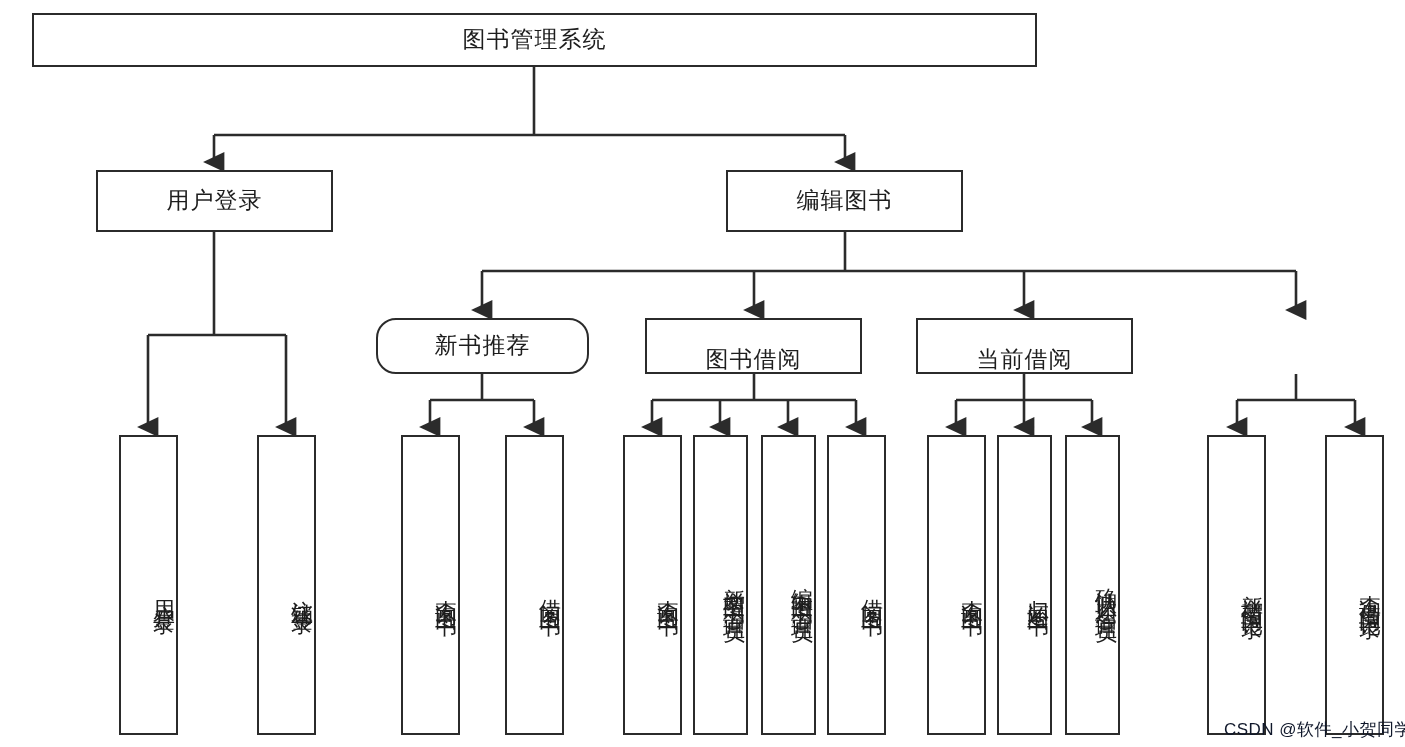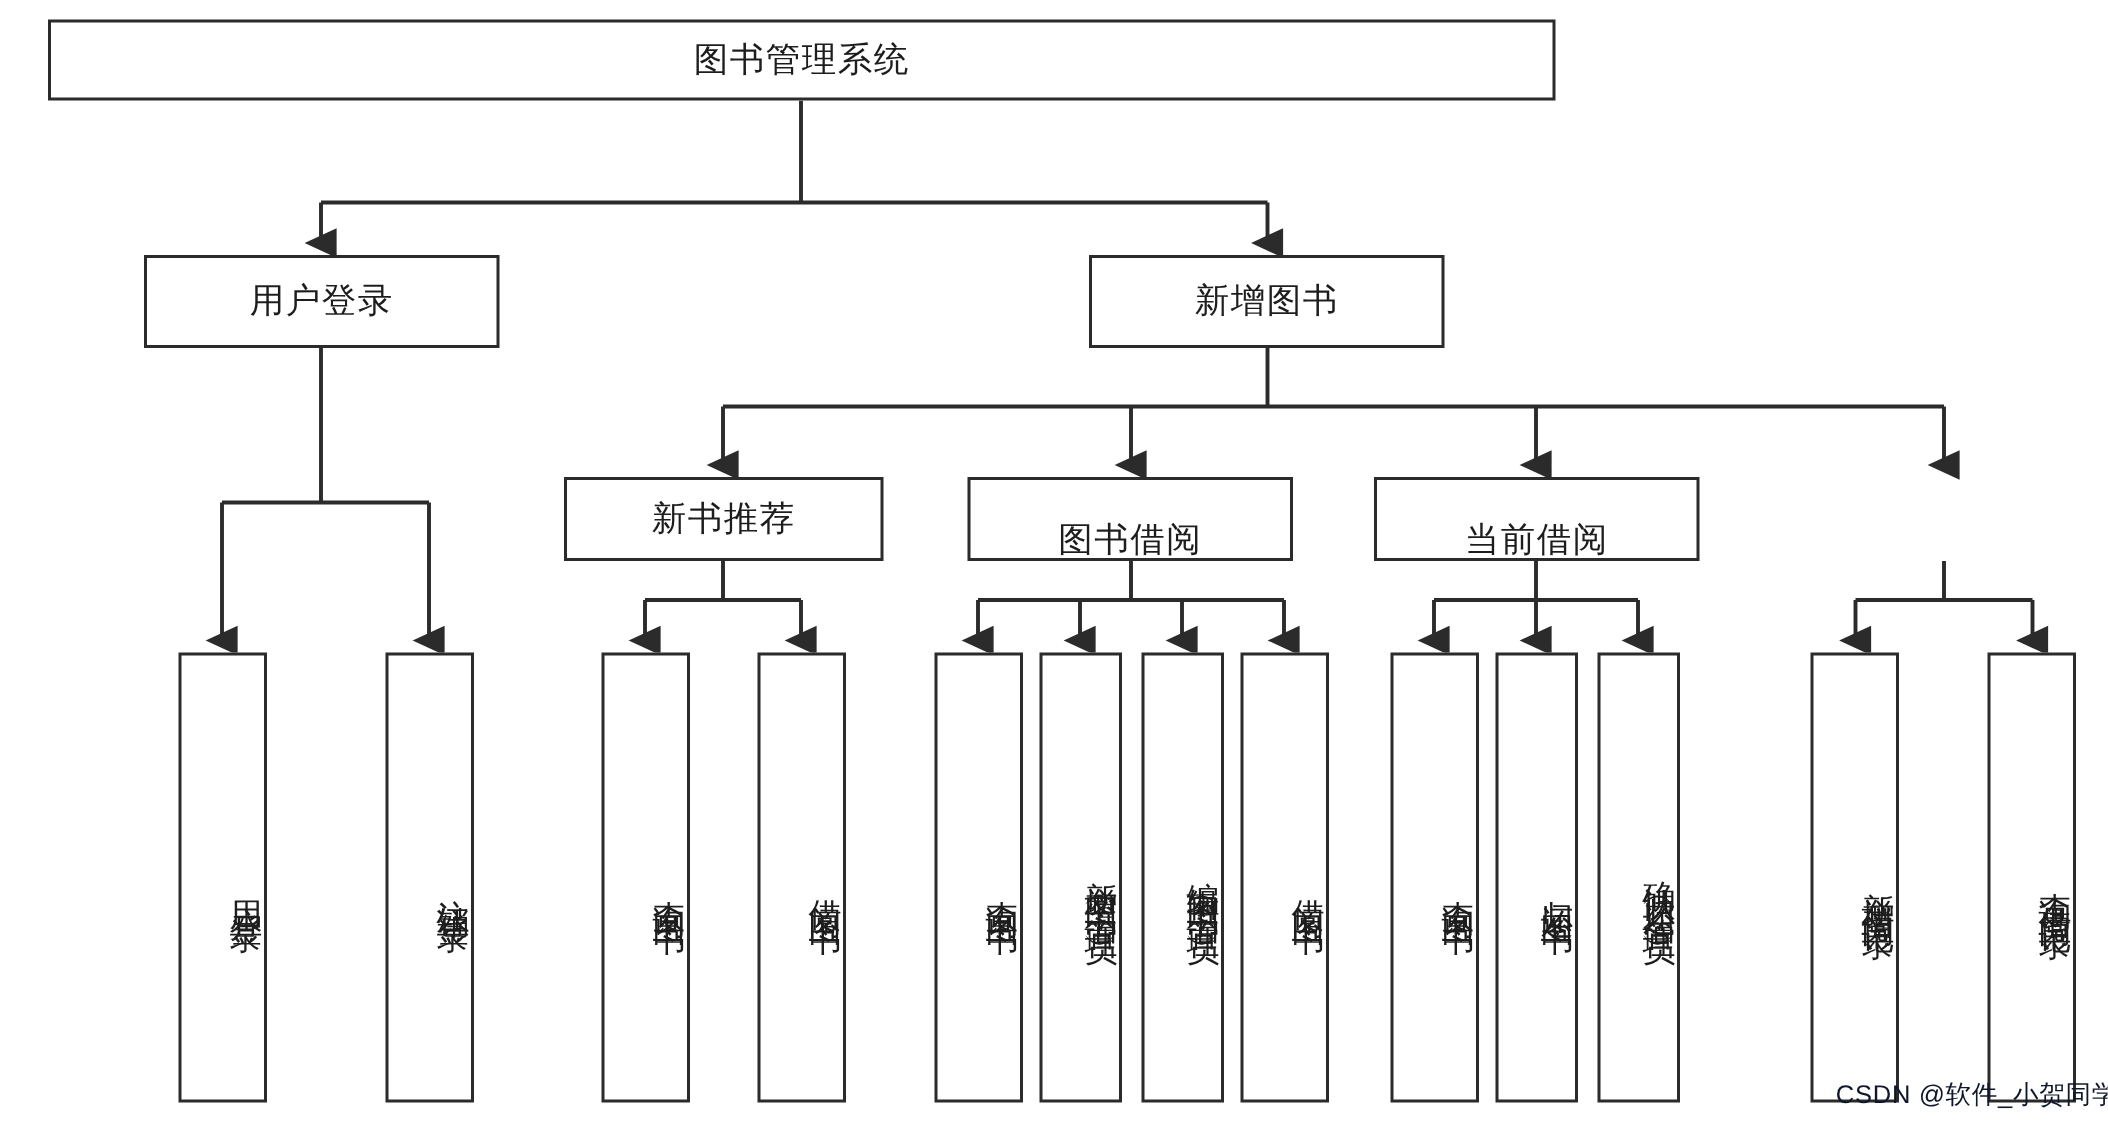--- a/index.html
+++ b/index.html
@@ -130,24 +130,24 @@
 
   <div class="node horizontal root" style="left:17px; top:13px; width:1005px; height:54px;">
     <span>图书管理系统</span>
   </div>
 
   <div class="node horizontal" style="left:81px; top:170px; width:237px; height:62px;">
     <span>用户登录</span>
   </div>
 
   <div class="node horizontal" style="left:711px; top:170px; width:237px; height:62px;">
-    <span>新增图书</span>
-  </div>
-
-  <div class="node horizontal" style="left:361px; top:318px; width:213px; height:56px;">
+    <span>编辑图书</span>
+  </div>
+
+  <div class="node horizontal" style="left:361px; top:318px; width:213px; height:56px;border-radius:20px;">
     <span>新书推荐</span>
   </div>
 
   <div class="node horizontal" style="left:630px; top:318px; width:217px; height:56px;align-items:flex-end;">
     <span>图书借阅</span>
   </div>
 
   <div class="node horizontal" style="left:901px; top:318px; width:217px; height:56px;align-items:flex-end;">
     <span>当前借阅</span>
   </div>

